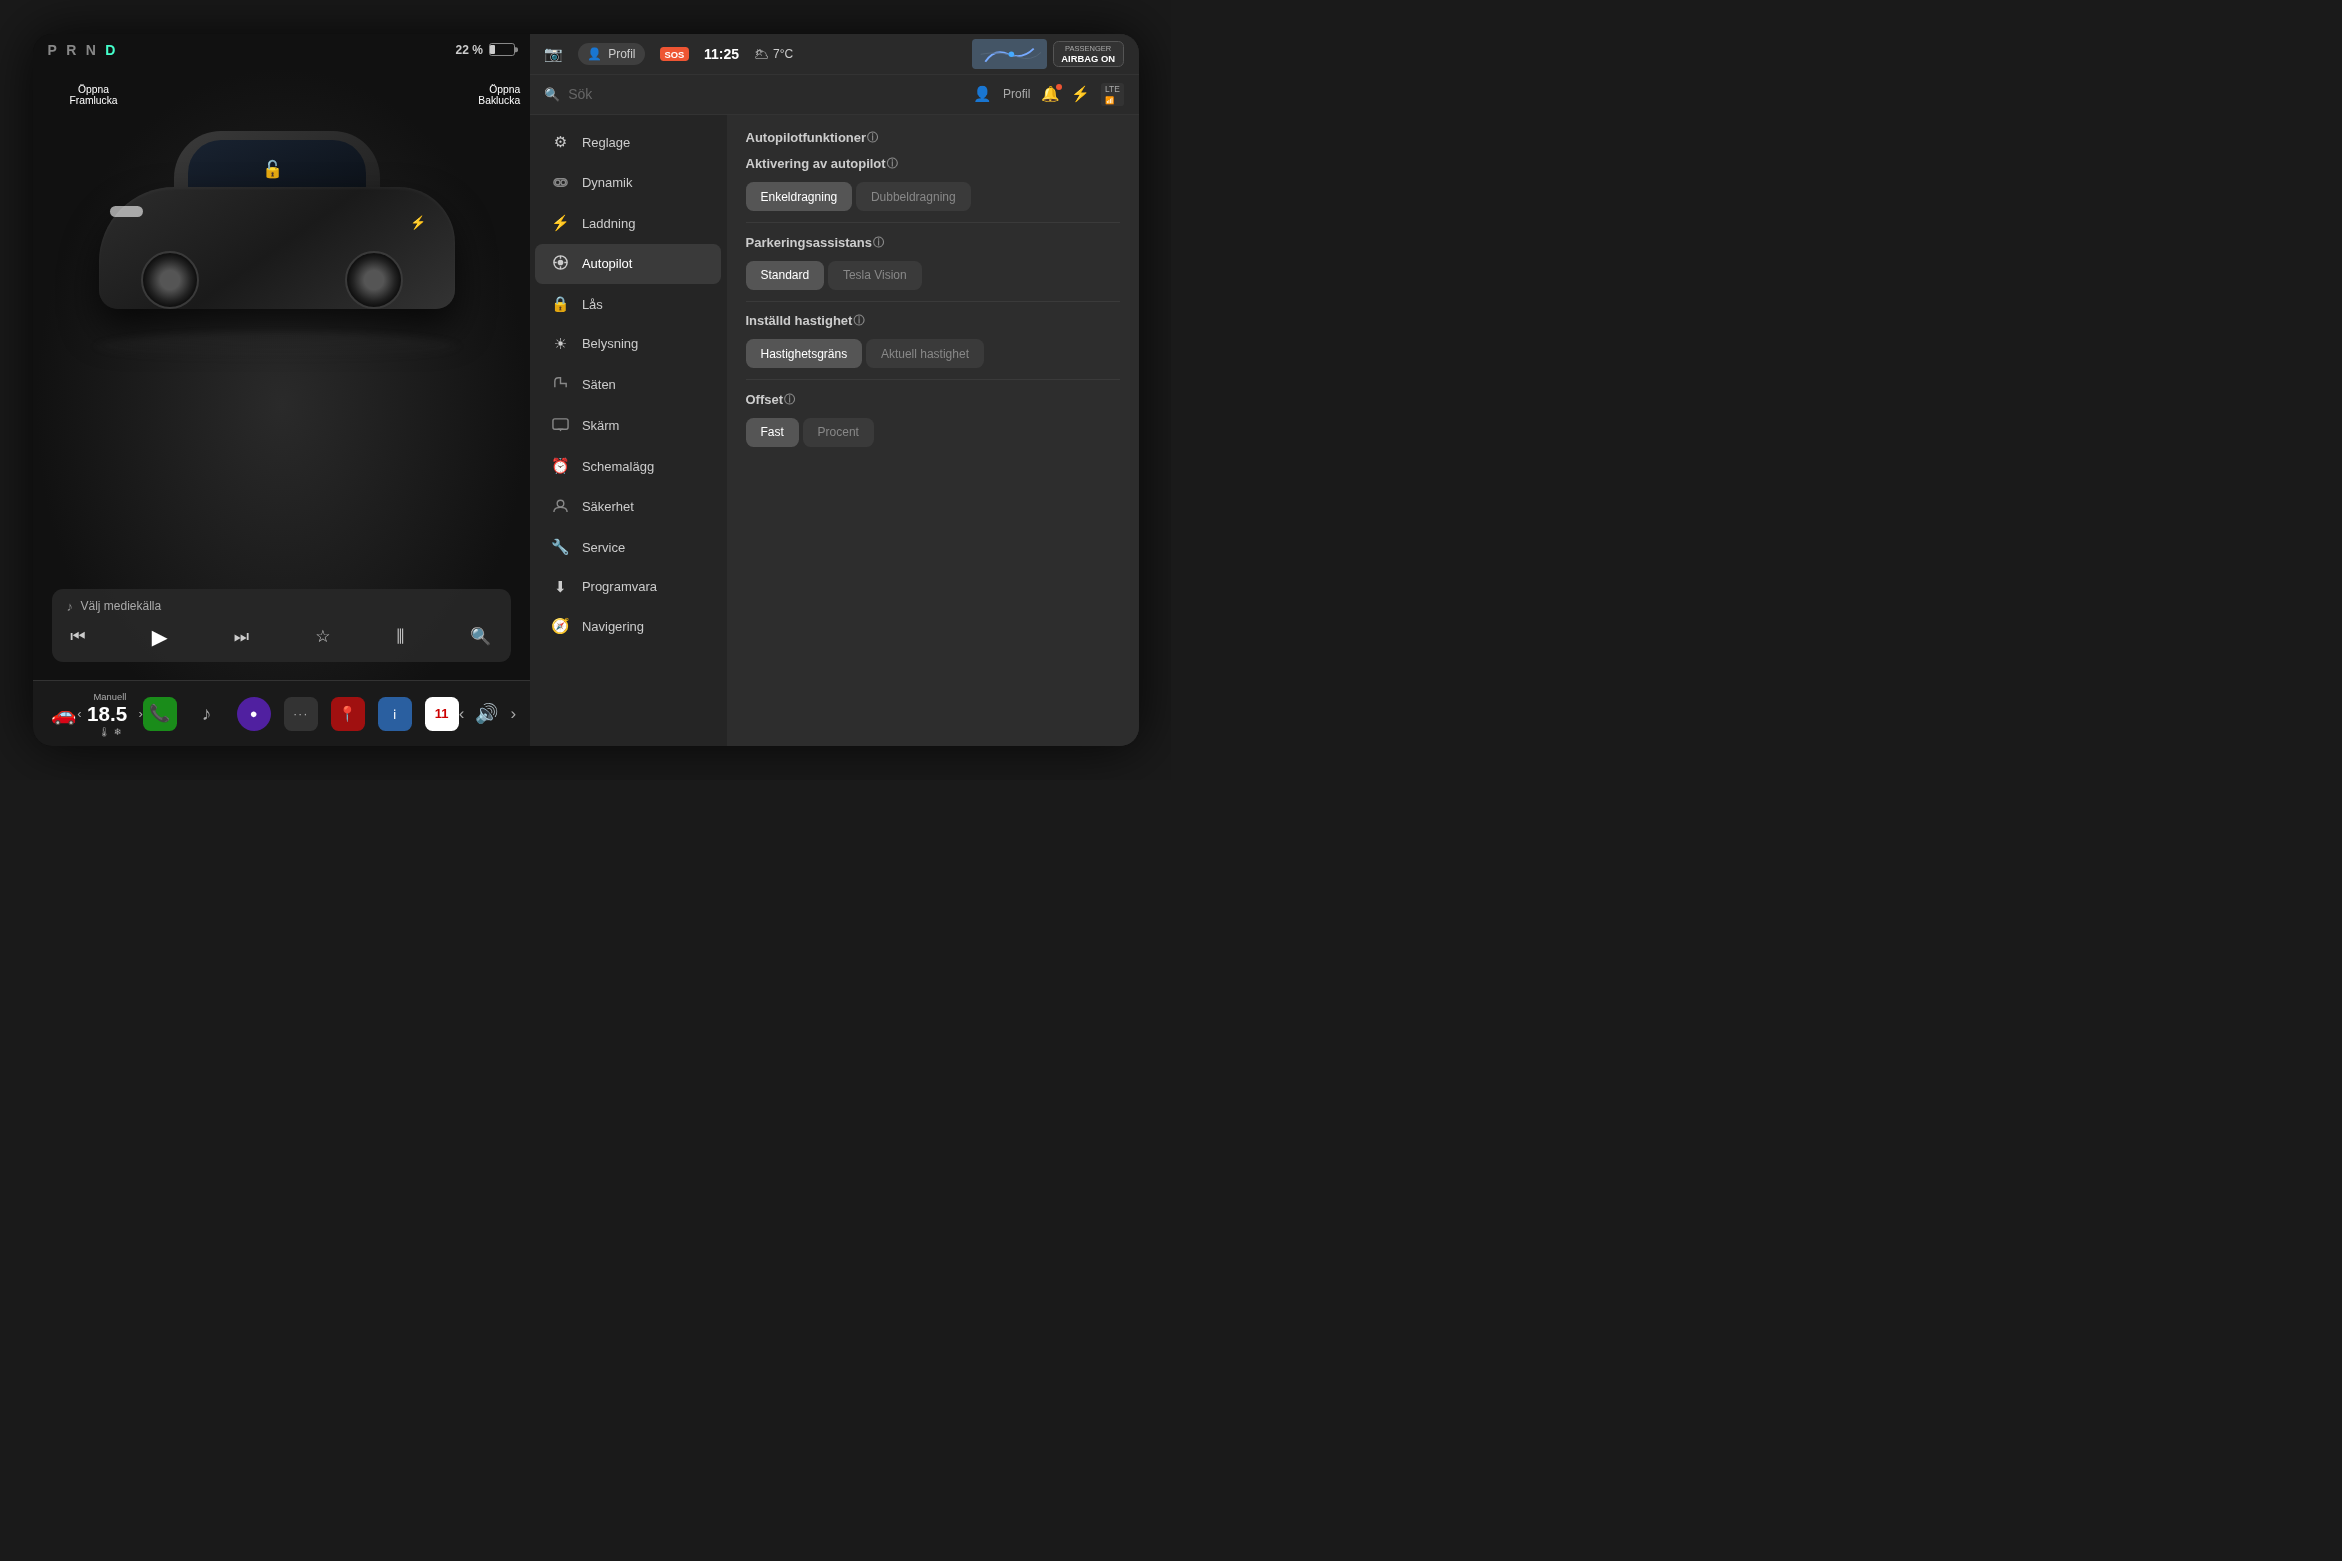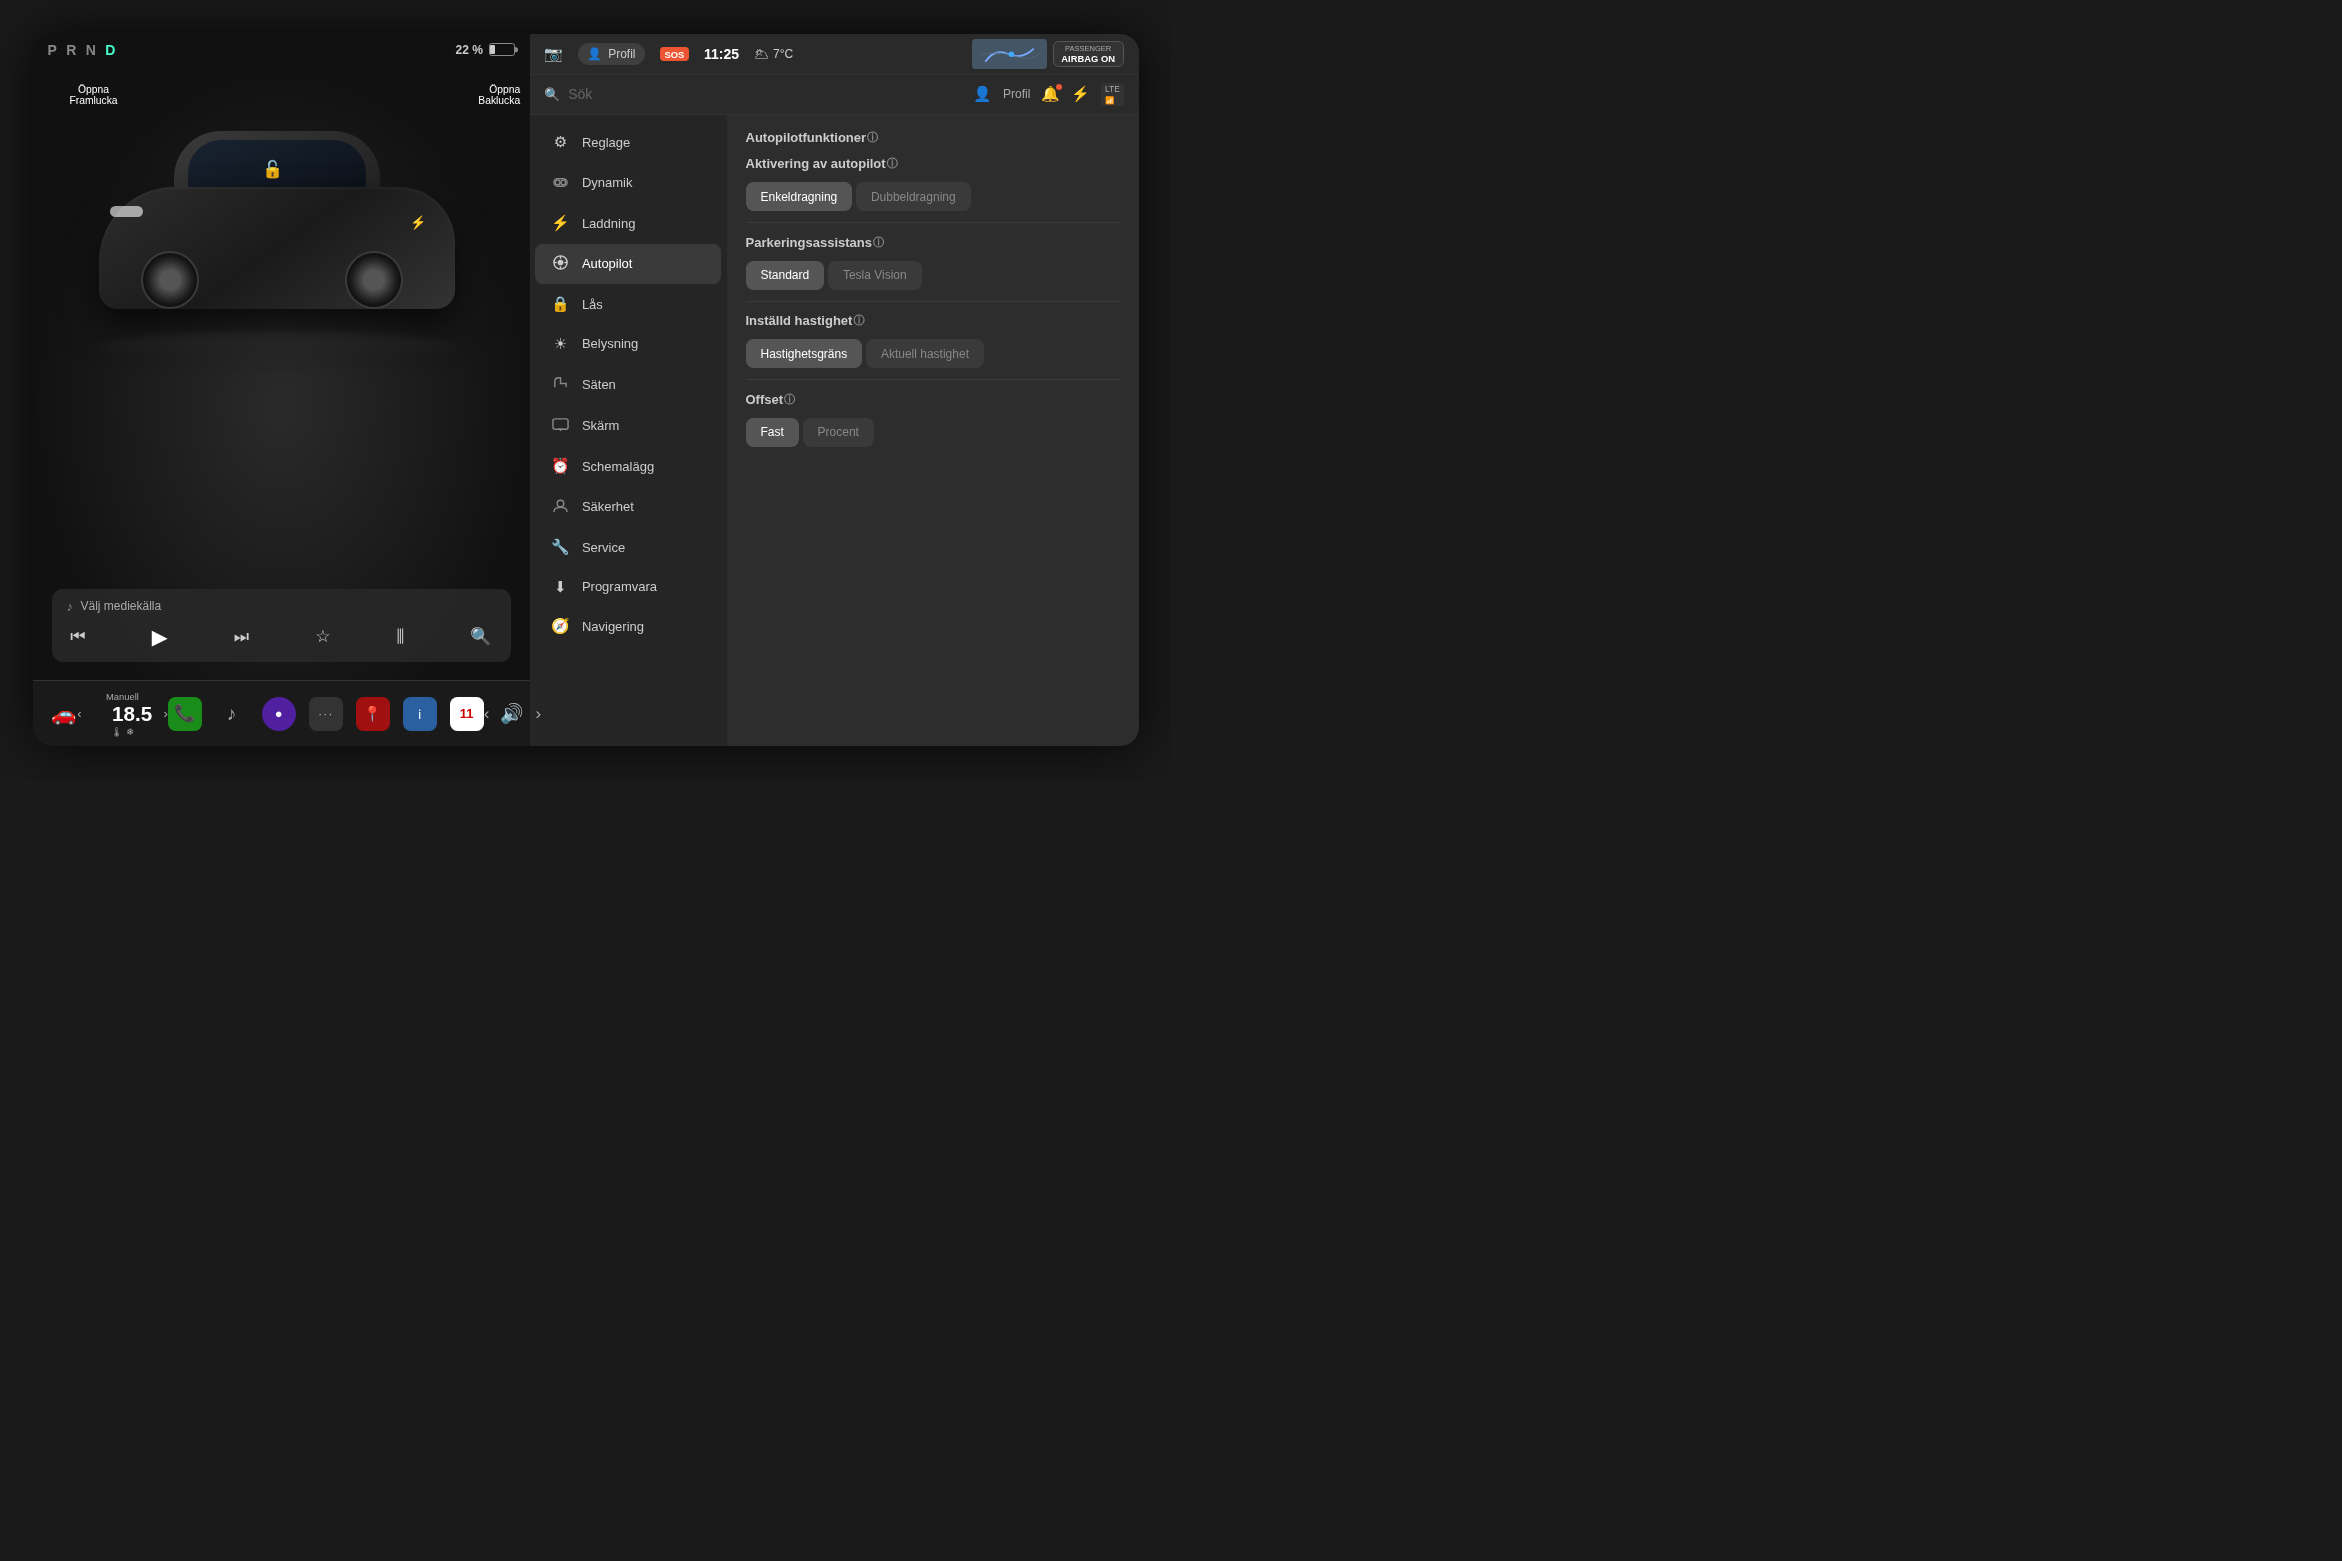--- a/index.html
+++ b/index.html
@@ -214,21 +214,21 @@
       align-items: center;
     }
     .temp-label { color: #aaa; font-size: 9.4px; }
     .temp-main {
       display: flex;
       align-items: center;
       gap: 5.6px;
       color: white;
     }
     .temp-arrow { color: #aaa; font-size: 13px; cursor: pointer; }
-    .temp-value { font-size: 20.6px; font-weight: 600; color: white; margin-left: 25px; }
+    .temp-value { font-size: 20.6px; font-weight: 600; color: white; }
     .temp-unit { font-size: 11.2px; color: #aaa; }
     .temp-sub { color: #aaa; font-size: 9.4px; display: flex; gap: 3.7px; }
     .bottom-app-icons {
       display: flex;
       gap: 13px;
       align-items: center;
     }
     .app-icon {
       width: 34px;
       height: 34px;

